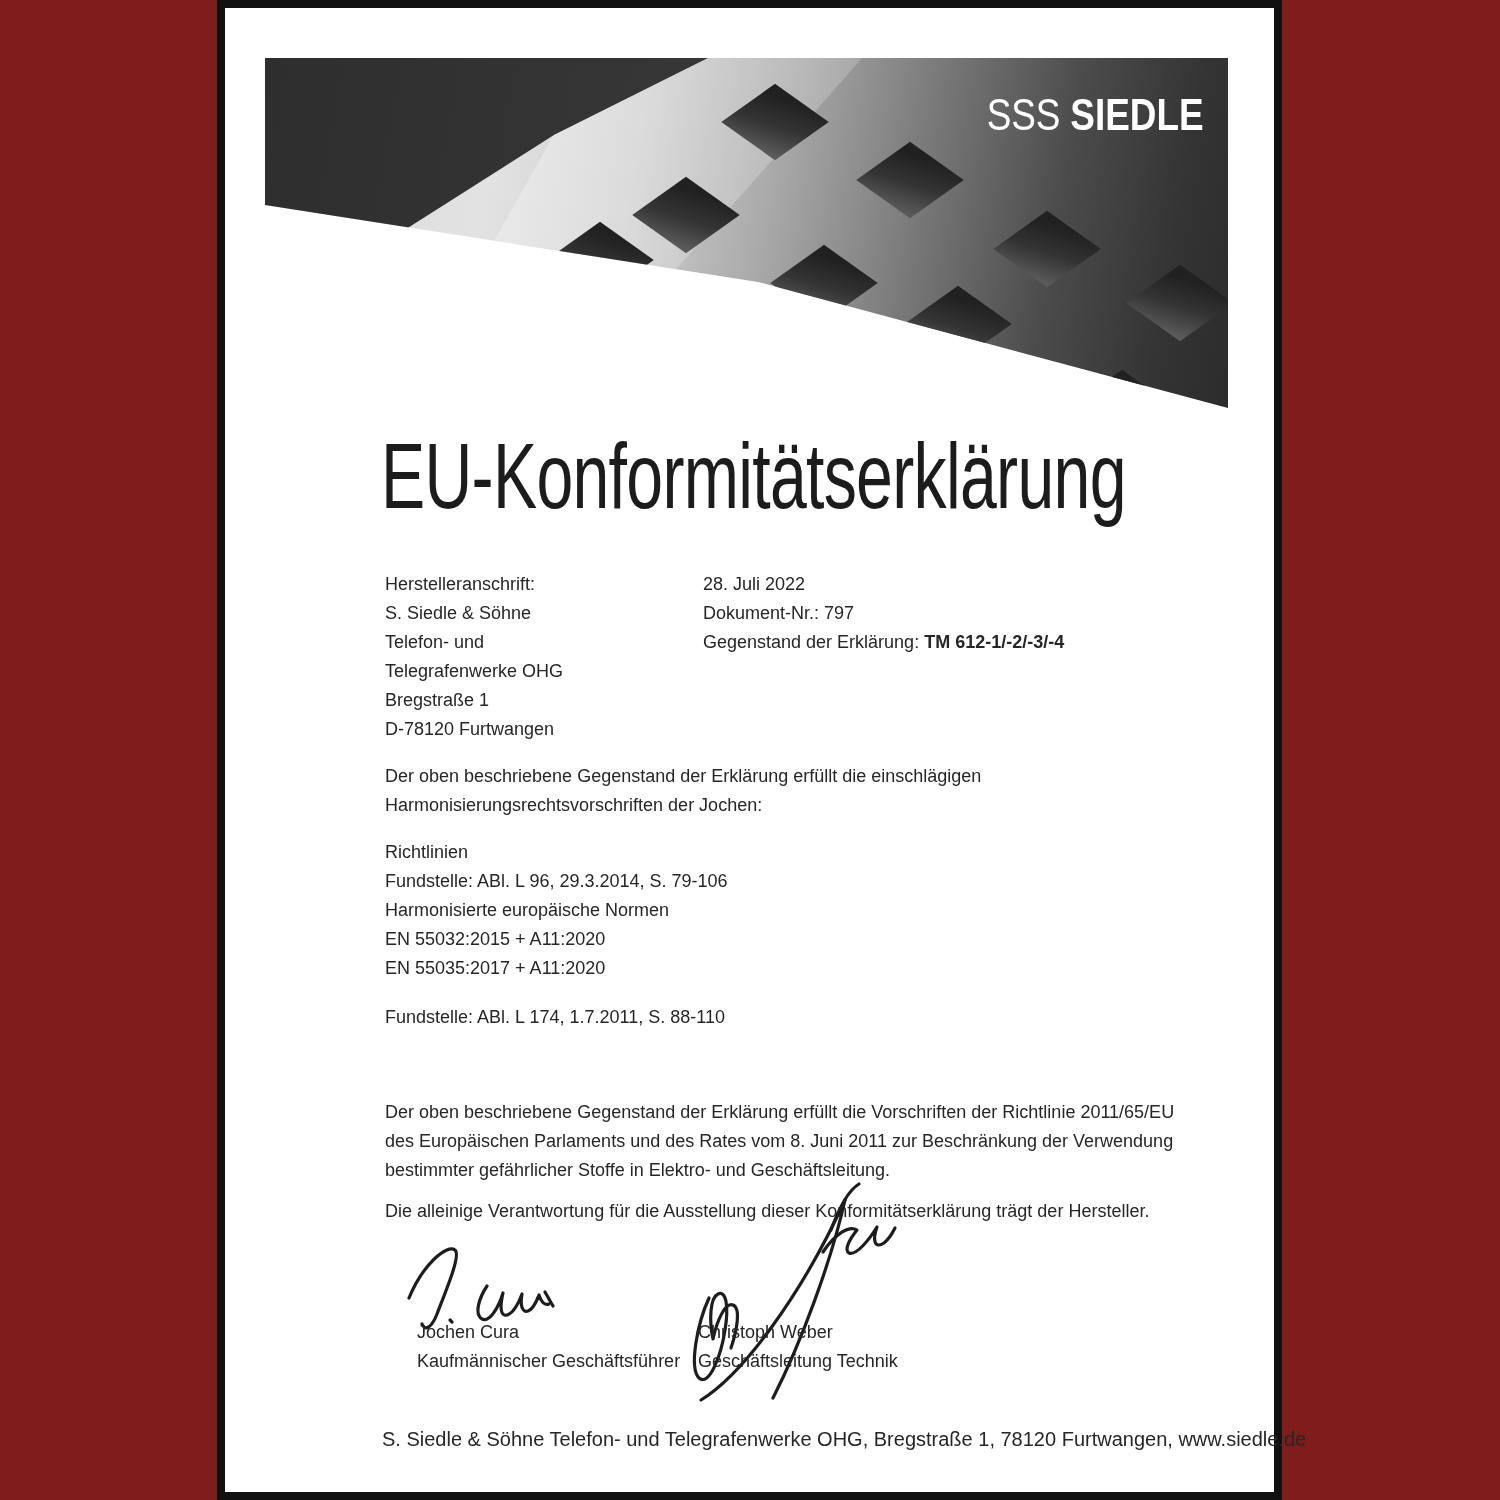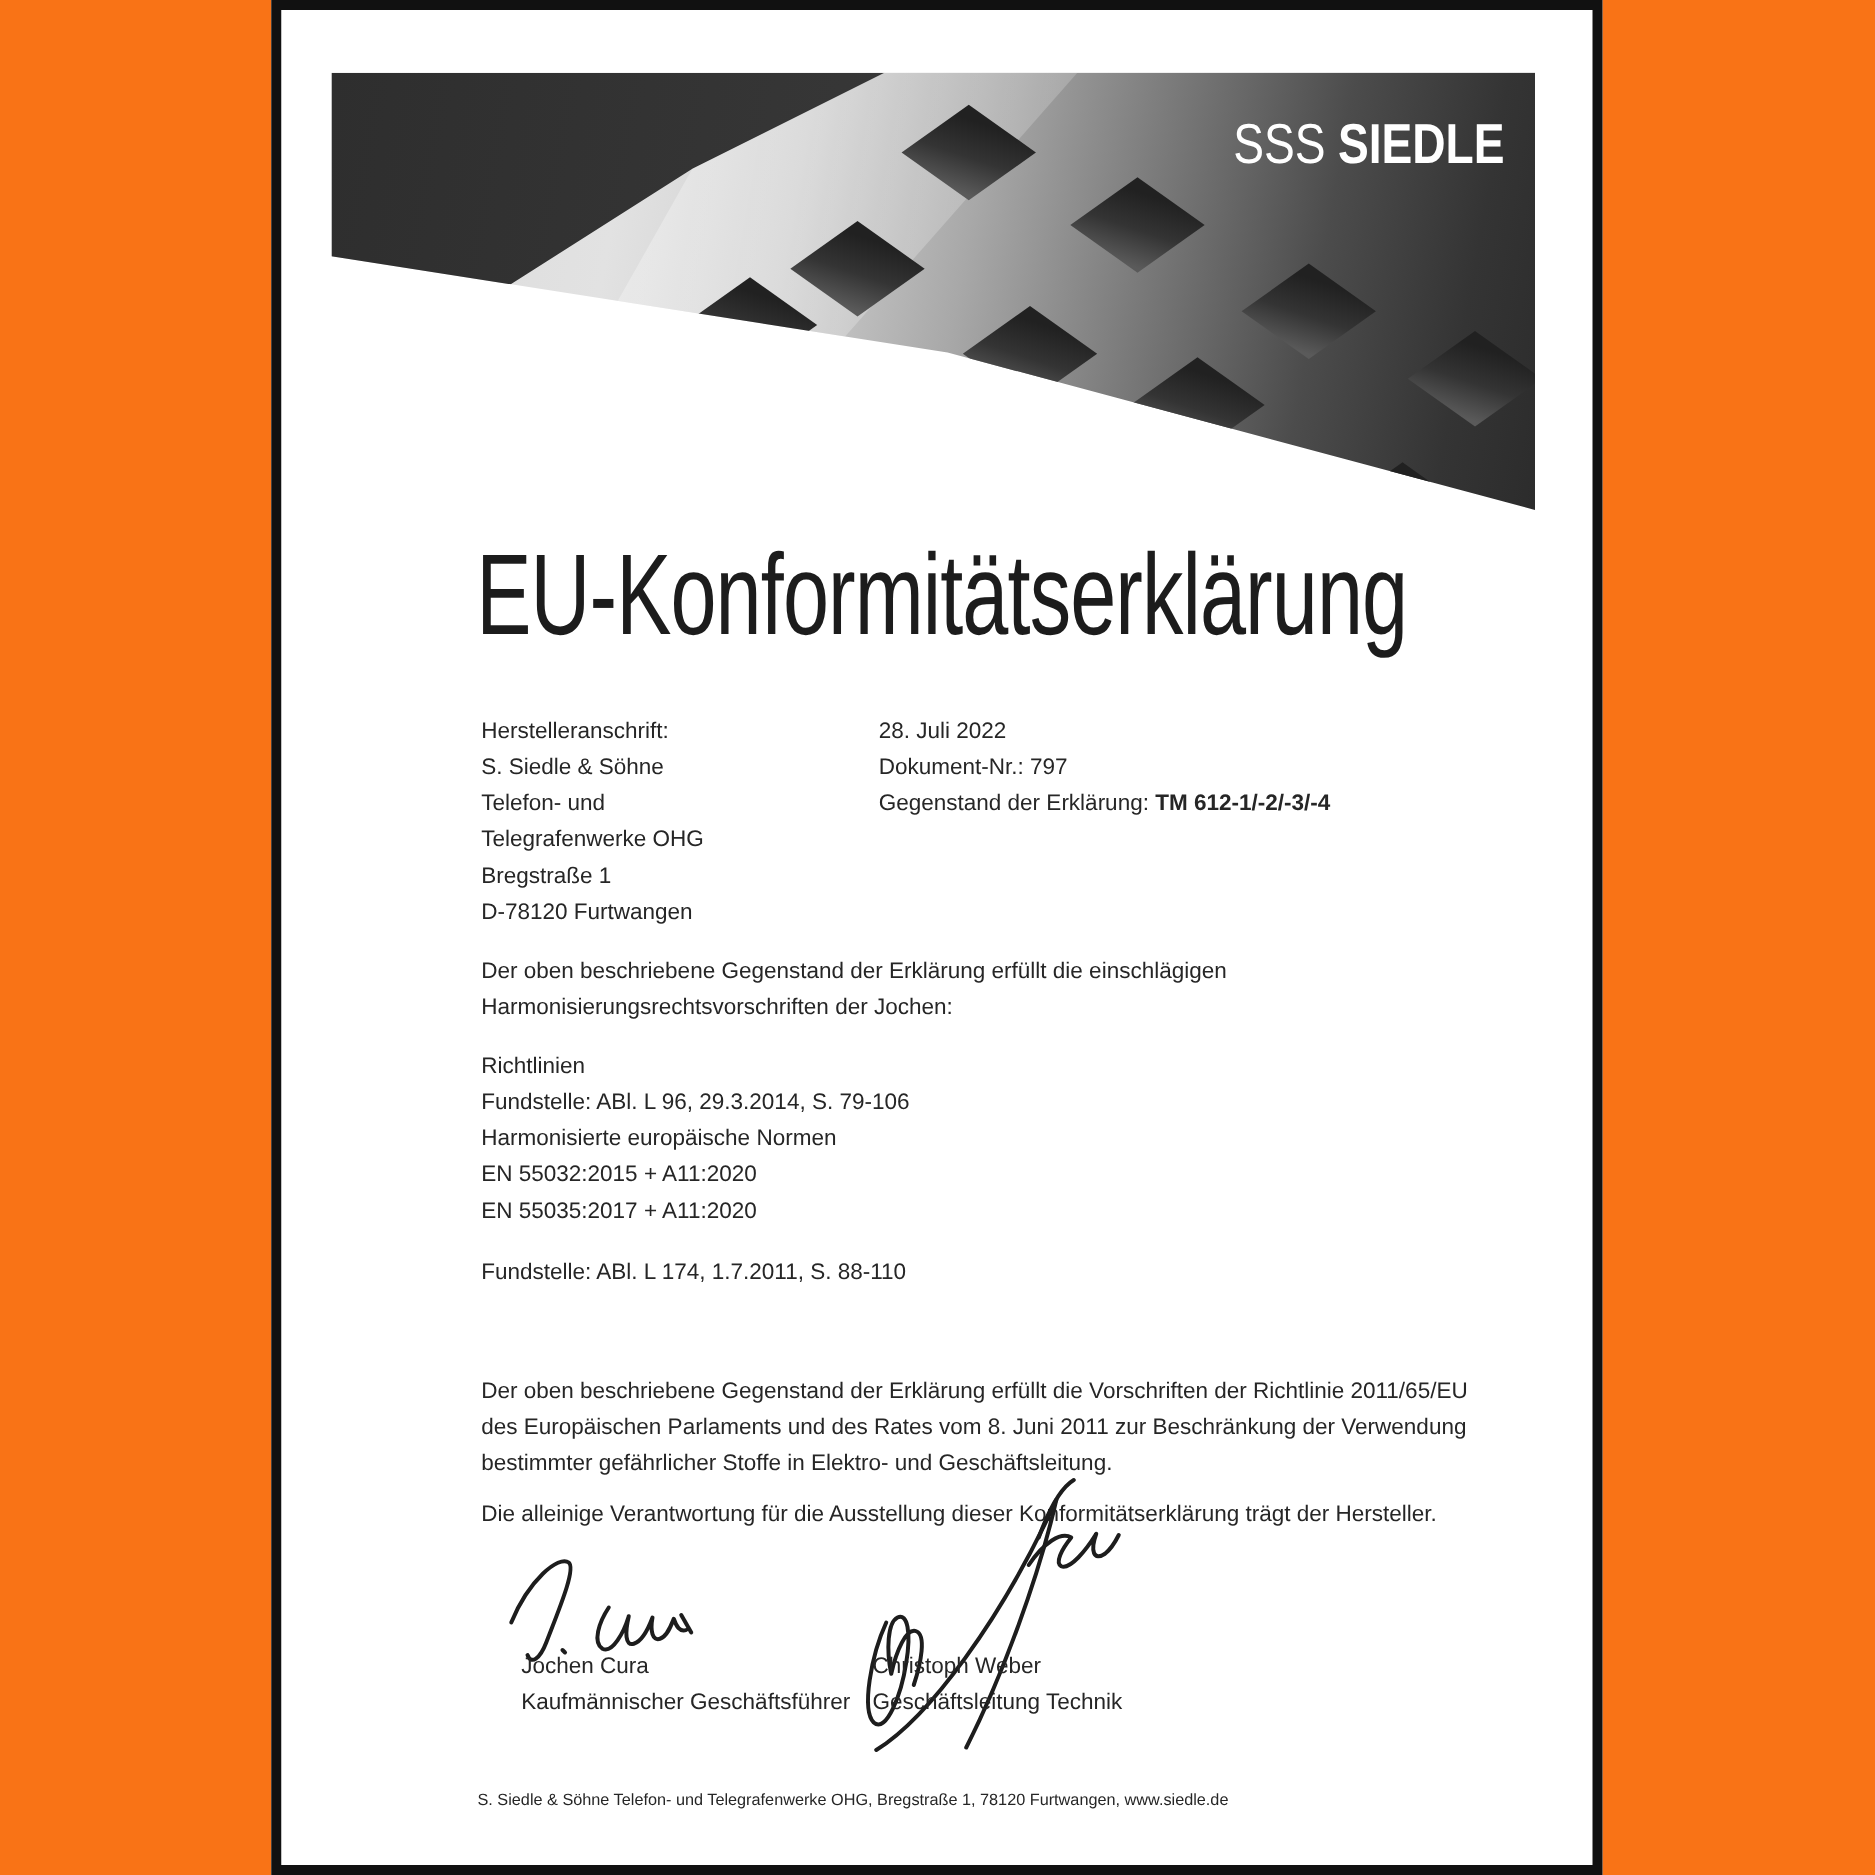--- a/index.html
+++ b/index.html
@@ -1,16 +1,16 @@
 <!DOCTYPE html>
 <html><head>
 <meta charset="utf-8">
 <style>
   html,body{margin:0;padding:0;background:#ffffff;}
-  .canvas{position:relative;width:1500px;height:1500px;background:#f97316;overflow:hidden;
+  .canvas{position:relative;width:1500px;height:1500px;background:#7f1d1d;overflow:hidden;
           font-family:"Liberation Sans","DejaVu Sans",sans-serif;color:#222;}
   .page{position:absolute;left:217px;top:0;width:1065px;height:1500px;box-sizing:border-box;
         border:8px solid #111;background:#fff;}
   
   .hero{position:absolute;left:40px;top:50px;width:963px;height:350px;
         clip-path:polygon(0 0,100% 0,100% 100%,51.2% 64%,0 42%);
         background:linear-gradient(100deg,#d9d9d9 0%,#e2e2e2 24%,#cfcfcf 38%,#a8a8a8 52%,#7a7a7a 66%,#4c4c4c 80%,#343434 92%,#2c2c2c 100%);}
   .hero-dark-left{position:absolute;left:0;top:0;width:100%;height:100%;
         clip-path:polygon(0 0,46% 0,30% 22%,14% 50%,0 62%);
         background:linear-gradient(100deg,#2e2e2e 0%,#3a3a3a 60%,#555 100%);}
@@ -114,16 +114,16 @@
 
     <div class="txt" style="left:160px;top:1310px;margin-left:32px;">
       <div>Jochen Cura</div>
       <div>Kaufmännischer Geschäftsführer</div>
     </div>
     <div class="txt" style="left:473px;top:1310px;">
       <div>Christoph Weber</div>
       <div>Geschäftsleitung Technik</div>
     </div>
 
-    <div class="txt" style="left:157px;top:1417px;font-size:13px;">S. Siedle &amp; Söhne Telefon- und Telegrafenwerke OHG, Bregstraße 1, 78120 Furtwangen, www.siedle.de</div>
+    <div class="txt" style="left:157px;top:1417px;font-size:20px;">S. Siedle &amp; Söhne Telefon- und Telegrafenwerke OHG, Bregstraße 1, 78120 Furtwangen, www.siedle.de</div>
 
   </div>
 </div>
 
 </body></html>

